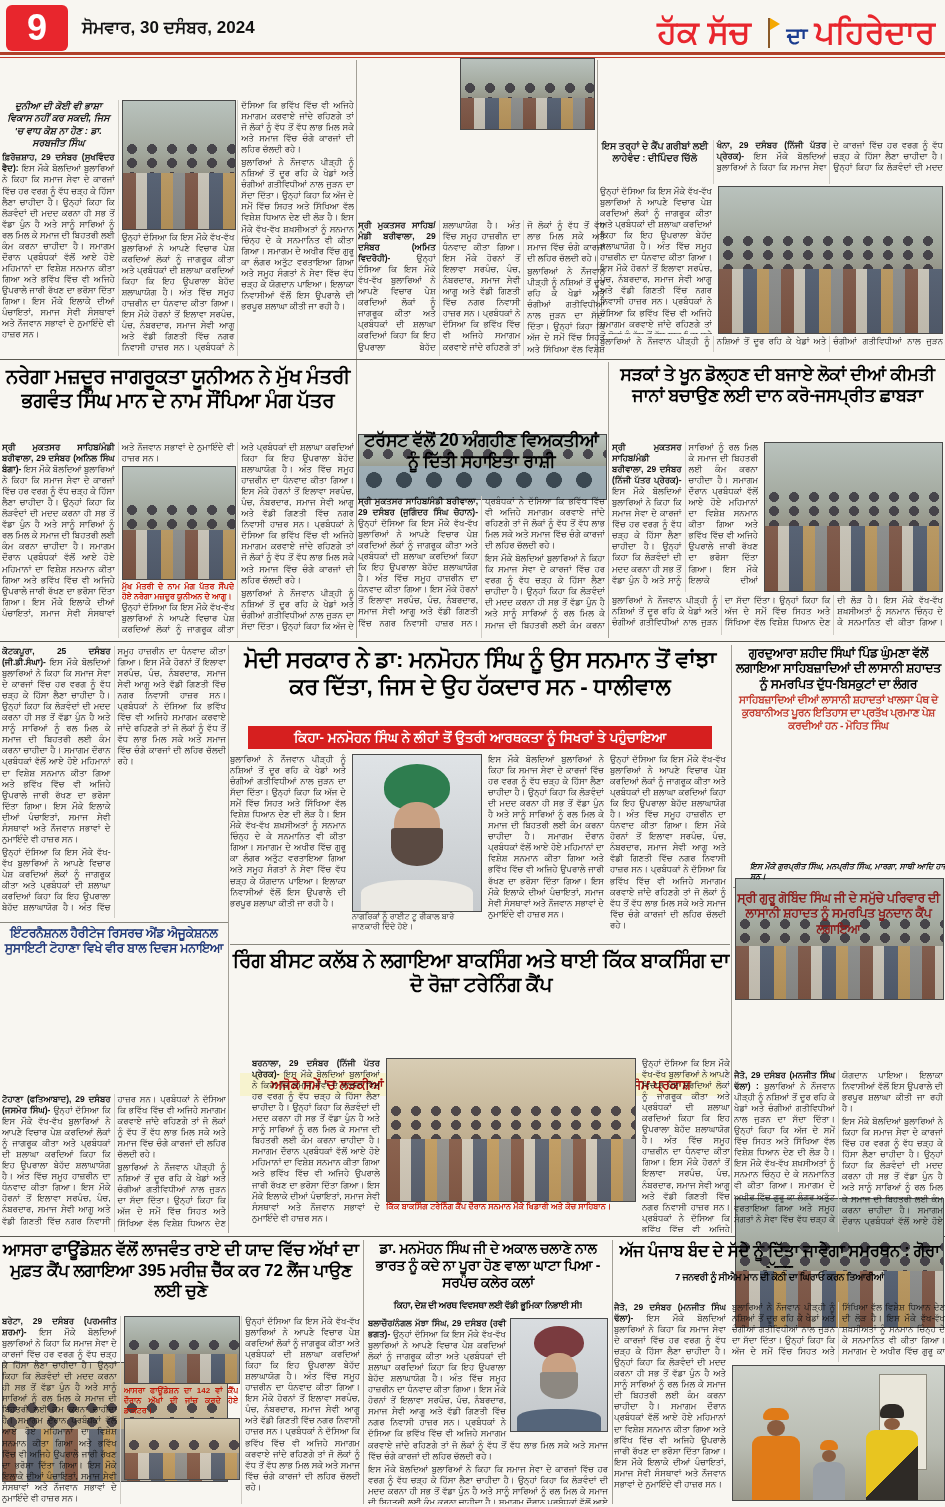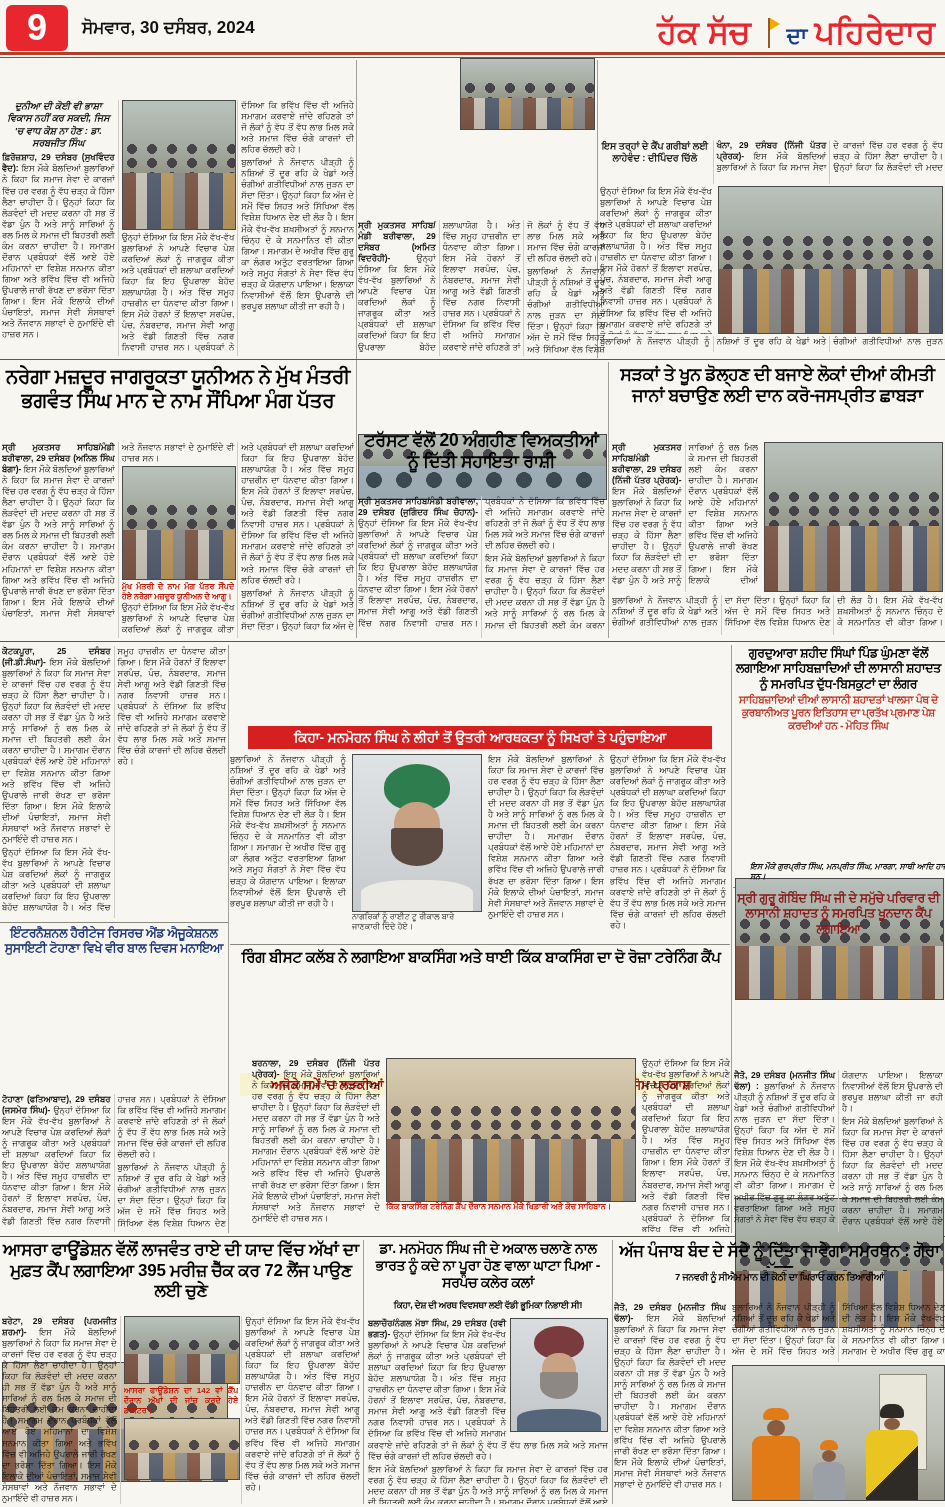--- a/index.html
+++ b/index.html
@@ -146,20 +146,21 @@
     <div class="body-txt cols3" style="height:40px;margin-top:3px;">
       <p class="pgf">ਬੁਲਾਰਿਆਂ ਨੇ ਨੌਜਵਾਨ ਪੀੜ੍ਹੀ ਨੂੰ ਨਸ਼ਿਆਂ ਤੋਂ ਦੂਰ ਰਹਿ ਕੇ ਖੇਡਾਂ ਅਤੇ ਚੰਗੀਆਂ ਗਤੀਵਿਧੀਆਂ ਨਾਲ ਜੁੜਨ ਦਾ ਸੱਦਾ ਦਿੱਤਾ। ਉਨ੍ਹਾਂ ਕਿਹਾ ਕਿ ਅੱਜ ਦੇ ਸਮੇਂ ਵਿੱਚ ਸਿਹਤ ਅਤੇ ਸਿੱਖਿਆ ਵੱਲ ਵਿਸ਼ੇਸ਼ ਧਿਆਨ ਦੇਣ ਦੀ ਲੋੜ ਹੈ। ਇਸ ਮੌਕੇ ਵੱਖ-ਵੱਖ ਸ਼ਖ਼ਸੀਅਤਾਂ ਨੂੰ ਸਨਮਾਨ ਚਿੰਨ੍ਹ ਦੇ ਕੇ ਸਨਮਾਨਿਤ ਵੀ ਕੀਤਾ ਗਿਆ। ਸਮਾਗਮ ਦੇ ਅਖੀਰ ਵਿੱਚ ਗੁਰੂ ਕਾ ਲੰਗਰ ਅਤੁੱਟ ਵਰਤਾਇਆ ਗਿਆ ਅਤੇ ਸਮੂਹ ਸੰਗਤਾਂ ਨੇ ਸੇਵਾ ਵਿੱਚ ਵੱਧ ਚੜ੍ਹ ਕੇ ਯੋਗਦਾਨ ਪਾਇਆ। ਇਲਾਕਾ ਨਿਵਾਸੀਆਂ ਵੱਲੋਂ ਇਸ ਉਪਰਾਲੇ ਦੀ ਭਰਪੂਰ ਸ਼ਲਾਘਾ ਕੀਤੀ ਜਾ ਰਹੀ ਹੈ।</p>
     </div>
   </div>
 
   <div class="abs body-txt cols2" style="left:2px;top:646px;width:224px;height:272px;">
     <p class="pgf"><b class="byline">ਕੋਟਕਪੂਰਾ, 25 ਦਸੰਬਰ (ਜੀ.ਡੀ.ਸੰਘਾ)-</b>
       <span>ਇਸ ਮੌਕੇ ਬੋਲਦਿਆਂ ਬੁਲਾਰਿਆਂ ਨੇ ਕਿਹਾ ਕਿ ਸਮਾਜ ਸੇਵਾ ਦੇ ਕਾਰਜਾਂ ਵਿੱਚ ਹਰ ਵਰਗ ਨੂੰ ਵੱਧ ਚੜ੍ਹ ਕੇ ਹਿੱਸਾ ਲੈਣਾ ਚਾਹੀਦਾ ਹੈ। ਉਨ੍ਹਾਂ ਕਿਹਾ ਕਿ ਲੋੜਵੰਦਾਂ ਦੀ ਮਦਦ ਕਰਨਾ ਹੀ ਸਭ ਤੋਂ ਵੱਡਾ ਪੁੰਨ ਹੈ ਅਤੇ ਸਾਨੂੰ ਸਾਰਿਆਂ ਨੂੰ ਰਲ ਮਿਲ ਕੇ ਸਮਾਜ ਦੀ ਬਿਹਤਰੀ ਲਈ ਕੰਮ ਕਰਨਾ ਚਾਹੀਦਾ ਹੈ। ਸਮਾਗਮ ਦੌਰਾਨ ਪ੍ਰਬੰਧਕਾਂ ਵੱਲੋਂ ਆਏ ਹੋਏ ਮਹਿਮਾਨਾਂ ਦਾ ਵਿਸ਼ੇਸ਼ ਸਨਮਾਨ ਕੀਤਾ ਗਿਆ ਅਤੇ ਭਵਿੱਖ ਵਿੱਚ ਵੀ ਅਜਿਹੇ ਉਪਰਾਲੇ ਜਾਰੀ ਰੱਖਣ ਦਾ ਭਰੋਸਾ ਦਿੱਤਾ ਗਿਆ। ਇਸ ਮੌਕੇ ਇਲਾਕੇ ਦੀਆਂ ਪੰਚਾਇਤਾਂ, ਸਮਾਜ ਸੇਵੀ ਸੰਸਥਾਵਾਂ ਅਤੇ ਨੌਜਵਾਨ ਸਭਾਵਾਂ ਦੇ ਨੁਮਾਇੰਦੇ ਵੀ ਹਾਜ਼ਰ ਸਨ।</span></p>
     <p class="pgf">ਉਨ੍ਹਾਂ ਦੱਸਿਆ ਕਿ ਇਸ ਮੌਕੇ ਵੱਖ-ਵੱਖ ਬੁਲਾਰਿਆਂ ਨੇ ਆਪਣੇ ਵਿਚਾਰ ਪੇਸ਼ ਕਰਦਿਆਂ ਲੋਕਾਂ ਨੂੰ ਜਾਗਰੂਕ ਕੀਤਾ ਅਤੇ ਪ੍ਰਬੰਧਕਾਂ ਦੀ ਸ਼ਲਾਘਾ ਕਰਦਿਆਂ ਕਿਹਾ ਕਿ ਇਹ ਉਪਰਾਲਾ ਬੇਹੱਦ ਸ਼ਲਾਘਾਯੋਗ ਹੈ। ਅੰਤ ਵਿੱਚ ਸਮੂਹ ਹਾਜ਼ਰੀਨ ਦਾ ਧੰਨਵਾਦ ਕੀਤਾ ਗਿਆ। ਇਸ ਮੌਕੇ ਹੋਰਨਾਂ ਤੋਂ ਇਲਾਵਾ ਸਰਪੰਚ, ਪੰਚ, ਨੰਬਰਦਾਰ, ਸਮਾਜ ਸੇਵੀ ਆਗੂ ਅਤੇ ਵੱਡੀ ਗਿਣਤੀ ਵਿੱਚ ਨਗਰ ਨਿਵਾਸੀ ਹਾਜ਼ਰ ਸਨ। ਪ੍ਰਬੰਧਕਾਂ ਨੇ ਦੱਸਿਆ ਕਿ ਭਵਿੱਖ ਵਿੱਚ ਵੀ ਅਜਿਹੇ ਸਮਾਗਮ ਕਰਵਾਏ ਜਾਂਦੇ ਰਹਿਣਗੇ ਤਾਂ ਜੋ ਲੋਕਾਂ ਨੂੰ ਵੱਧ ਤੋਂ ਵੱਧ ਲਾਭ ਮਿਲ ਸਕੇ ਅਤੇ ਸਮਾਜ ਵਿੱਚ ਚੰਗੇ ਕਾਰਜਾਂ ਦੀ ਲਹਿਰ ਚੱਲਦੀ ਰਹੇ।</p>
   </div>
+  <div class="abs hl" style="left:230px;top:646px;width:500px;height:76px;font-size:22.5px;">ਮੋਦੀ ਸਰਕਾਰ ਨੇ ਡਾ: ਮਨਮੋਹਨ ਸਿੰਘ ਨੂੰ ਉਸ ਸਨਮਾਨ ਤੋਂ ਵਾਂਝਾ ਕਰ ਦਿੱਤਾ, ਜਿਸ ਦੇ ਉਹ ਹੱਕਦਾਰ ਸਨ - ਧਾਲੀਵਾਲ</div>
   <div class="abs strip-red" style="left:248px;top:726px;width:464px;height:23px;font-size:13.5px;line-height:23px;">ਕਿਹਾ- ਮਨਮੋਹਨ ਸਿੰਘ ਨੇ ਲੀਹਾਂ ਤੋਂ ਉਤਰੀ ਆਰਥਕਤਾ ਨੂੰ ਸਿਖਰਾਂ ਤੇ ਪਹੁੰਚਾਇਆ</div>
   <div class="abs" style="left:230px;top:754px;width:500px;height:182px;">
     <div style="display:flex;gap:6px;height:182px;">
       <div class="body-txt" style="width:116px;">
         <p class="pgf">ਬੁਲਾਰਿਆਂ ਨੇ ਨੌਜਵਾਨ ਪੀੜ੍ਹੀ ਨੂੰ ਨਸ਼ਿਆਂ ਤੋਂ ਦੂਰ ਰਹਿ ਕੇ ਖੇਡਾਂ ਅਤੇ ਚੰਗੀਆਂ ਗਤੀਵਿਧੀਆਂ ਨਾਲ ਜੁੜਨ ਦਾ ਸੱਦਾ ਦਿੱਤਾ। ਉਨ੍ਹਾਂ ਕਿਹਾ ਕਿ ਅੱਜ ਦੇ ਸਮੇਂ ਵਿੱਚ ਸਿਹਤ ਅਤੇ ਸਿੱਖਿਆ ਵੱਲ ਵਿਸ਼ੇਸ਼ ਧਿਆਨ ਦੇਣ ਦੀ ਲੋੜ ਹੈ। ਇਸ ਮੌਕੇ ਵੱਖ-ਵੱਖ ਸ਼ਖ਼ਸੀਅਤਾਂ ਨੂੰ ਸਨਮਾਨ ਚਿੰਨ੍ਹ ਦੇ ਕੇ ਸਨਮਾਨਿਤ ਵੀ ਕੀਤਾ ਗਿਆ। ਸਮਾਗਮ ਦੇ ਅਖੀਰ ਵਿੱਚ ਗੁਰੂ ਕਾ ਲੰਗਰ ਅਤੁੱਟ ਵਰਤਾਇਆ ਗਿਆ ਅਤੇ ਸਮੂਹ ਸੰਗਤਾਂ ਨੇ ਸੇਵਾ ਵਿੱਚ ਵੱਧ ਚੜ੍ਹ ਕੇ ਯੋਗਦਾਨ ਪਾਇਆ। ਇਲਾਕਾ ਨਿਵਾਸੀਆਂ ਵੱਲੋਂ ਇਸ ਉਪਰਾਲੇ ਦੀ ਭਰਪੂਰ ਸ਼ਲਾਘਾ ਕੀਤੀ ਜਾ ਰਹੀ ਹੈ।</p>
       </div>
       <div style="width:130px;">
         <div class="ph plain" style="height:156px;background:linear-gradient(#dfe3e6,#c6cacd);">
           <div class="po-turban" style="background:#2e7d4f;"></div>
           <div class="po-face"></div>
@@ -191,21 +192,21 @@
   </div>
 
   <div class="abs hl hl-navy" style="left:2px;top:926px;width:224px;height:44px;font-size:12.5px;">ਇੰਟਰਨੈਸ਼ਨਲ ਹੈਰੀਟੇਜ ਰਿਸਰਚ ਐਂਡ ਐਜੂਕੇਸ਼ਨਲ ਸੁਸਾਇਟੀ ਟੋਹਾਣਾ ਵਿਖੇ ਵੀਰ ਬਾਲ ਦਿਵਸ ਮਨਾਇਆ</div>
   <div class="abs ph indoor" style="left:2px;top:972px;width:224px;height:118px;"></div>
   <div class="abs body-txt cols2" style="left:2px;top:1094px;width:224px;height:138px;">
     <p class="pgf"><b class="byline">ਟੋਹਾਣਾ (ਫਤਿਆਬਾਦ), 29 ਦਸੰਬਰ (ਜਸਮੇਰ ਸਿੰਘ)-</b>
       <span>ਉਨ੍ਹਾਂ ਦੱਸਿਆ ਕਿ ਇਸ ਮੌਕੇ ਵੱਖ-ਵੱਖ ਬੁਲਾਰਿਆਂ ਨੇ ਆਪਣੇ ਵਿਚਾਰ ਪੇਸ਼ ਕਰਦਿਆਂ ਲੋਕਾਂ ਨੂੰ ਜਾਗਰੂਕ ਕੀਤਾ ਅਤੇ ਪ੍ਰਬੰਧਕਾਂ ਦੀ ਸ਼ਲਾਘਾ ਕਰਦਿਆਂ ਕਿਹਾ ਕਿ ਇਹ ਉਪਰਾਲਾ ਬੇਹੱਦ ਸ਼ਲਾਘਾਯੋਗ ਹੈ। ਅੰਤ ਵਿੱਚ ਸਮੂਹ ਹਾਜ਼ਰੀਨ ਦਾ ਧੰਨਵਾਦ ਕੀਤਾ ਗਿਆ। ਇਸ ਮੌਕੇ ਹੋਰਨਾਂ ਤੋਂ ਇਲਾਵਾ ਸਰਪੰਚ, ਪੰਚ, ਨੰਬਰਦਾਰ, ਸਮਾਜ ਸੇਵੀ ਆਗੂ ਅਤੇ ਵੱਡੀ ਗਿਣਤੀ ਵਿੱਚ ਨਗਰ ਨਿਵਾਸੀ ਹਾਜ਼ਰ ਸਨ। ਪ੍ਰਬੰਧਕਾਂ ਨੇ ਦੱਸਿਆ ਕਿ ਭਵਿੱਖ ਵਿੱਚ ਵੀ ਅਜਿਹੇ ਸਮਾਗਮ ਕਰਵਾਏ ਜਾਂਦੇ ਰਹਿਣਗੇ ਤਾਂ ਜੋ ਲੋਕਾਂ ਨੂੰ ਵੱਧ ਤੋਂ ਵੱਧ ਲਾਭ ਮਿਲ ਸਕੇ ਅਤੇ ਸਮਾਜ ਵਿੱਚ ਚੰਗੇ ਕਾਰਜਾਂ ਦੀ ਲਹਿਰ ਚੱਲਦੀ ਰਹੇ।</span></p>
     <p class="pgf">ਬੁਲਾਰਿਆਂ ਨੇ ਨੌਜਵਾਨ ਪੀੜ੍ਹੀ ਨੂੰ ਨਸ਼ਿਆਂ ਤੋਂ ਦੂਰ ਰਹਿ ਕੇ ਖੇਡਾਂ ਅਤੇ ਚੰਗੀਆਂ ਗਤੀਵਿਧੀਆਂ ਨਾਲ ਜੁੜਨ ਦਾ ਸੱਦਾ ਦਿੱਤਾ। ਉਨ੍ਹਾਂ ਕਿਹਾ ਕਿ ਅੱਜ ਦੇ ਸਮੇਂ ਵਿੱਚ ਸਿਹਤ ਅਤੇ ਸਿੱਖਿਆ ਵੱਲ ਵਿਸ਼ੇਸ਼ ਧਿਆਨ ਦੇਣ ਦੀ ਲੋੜ ਹੈ। ਇਸ ਮੌਕੇ ਵੱਖ-ਵੱਖ ਸ਼ਖ਼ਸੀਅਤਾਂ ਨੂੰ ਸਨਮਾਨ ਚਿੰਨ੍ਹ ਦੇ ਕੇ ਸਨਮਾਨਿਤ ਵੀ ਕੀਤਾ ਗਿਆ। ਸਮਾਗਮ ਦੇ ਅਖੀਰ ਵਿੱਚ ਗੁਰੂ ਕਾ ਲੰਗਰ ਅਤੁੱਟ ਵਰਤਾਇਆ ਗਿਆ ਅਤੇ ਸਮੂਹ ਸੰਗਤਾਂ ਨੇ ਸੇਵਾ ਵਿੱਚ ਵੱਧ ਚੜ੍ਹ ਕੇ ਯੋਗਦਾਨ ਪਾਇਆ। ਇਲਾਕਾ ਨਿਵਾਸੀਆਂ ਵੱਲੋਂ ਇਸ ਉਪਰਾਲੇ ਦੀ ਭਰਪੂਰ ਸ਼ਲਾਘਾ ਕੀਤੀ ਜਾ ਰਹੀ ਹੈ।</p>
   </div>
 
-  <div class="abs hl" style="left:232px;top:948px;width:498px;height:78px;font-size:15px;">ਰਿੰਗ ਬੀਸਟ ਕਲੱਬ ਨੇ ਲਗਾਇਆ ਬਾਕਸਿੰਗ ਅਤੇ ਥਾਈ ਕਿੱਕ ਬਾਕਸਿੰਗ ਦਾ ਦੋ ਰੋਜ਼ਾ ਟਰੇਨਿੰਗ ਕੈਂਪ</div>
+  <div class="abs hl" style="left:232px;top:948px;width:498px;height:78px;font-size:20px;">ਰਿੰਗ ਬੀਸਟ ਕਲੱਬ ਨੇ ਲਗਾਇਆ ਬਾਕਸਿੰਗ ਅਤੇ ਥਾਈ ਕਿੱਕ ਬਾਕਸਿੰਗ ਦਾ ਦੋ ਰੋਜ਼ਾ ਟਰੇਨਿੰਗ ਕੈਂਪ</div>
   <div class="abs strip-yel" style="left:240px;top:1030px;width:482px;height:23px;font-size:13px;line-height:23px;margin-top:43px;">ਅਜੋਕੇ ਸਮੇਂ 'ਚ ਲੜਕੀਆਂ ਲਈ ਮਾਰਸ਼ਲ ਆਰਟਸ ਦੀ ਟ੍ਰੇਨਿੰਗ ਜ਼ਰੂਰੀ - ਅਨੀਤਾ ਸੋਮ ਪ੍ਰਕਾਸ਼</div>
   <div class="abs" style="left:232px;top:1058px;width:498px;height:174px;">
     <div style="display:flex;gap:6px;height:174px;">
       <div class="body-txt" style="width:128px;margin-left:20px;">
         <p class="pgf"><b class="byline">ਬਰਨਾਲਾ, 29 ਦਸੰਬਰ (ਨਿੱਜੀ ਪੱਤਰ ਪ੍ਰੇਰਕ)-</b>
           <span>ਇਸ ਮੌਕੇ ਬੋਲਦਿਆਂ ਬੁਲਾਰਿਆਂ ਨੇ ਕਿਹਾ ਕਿ ਸਮਾਜ ਸੇਵਾ ਦੇ ਕਾਰਜਾਂ ਵਿੱਚ ਹਰ ਵਰਗ ਨੂੰ ਵੱਧ ਚੜ੍ਹ ਕੇ ਹਿੱਸਾ ਲੈਣਾ ਚਾਹੀਦਾ ਹੈ। ਉਨ੍ਹਾਂ ਕਿਹਾ ਕਿ ਲੋੜਵੰਦਾਂ ਦੀ ਮਦਦ ਕਰਨਾ ਹੀ ਸਭ ਤੋਂ ਵੱਡਾ ਪੁੰਨ ਹੈ ਅਤੇ ਸਾਨੂੰ ਸਾਰਿਆਂ ਨੂੰ ਰਲ ਮਿਲ ਕੇ ਸਮਾਜ ਦੀ ਬਿਹਤਰੀ ਲਈ ਕੰਮ ਕਰਨਾ ਚਾਹੀਦਾ ਹੈ। ਸਮਾਗਮ ਦੌਰਾਨ ਪ੍ਰਬੰਧਕਾਂ ਵੱਲੋਂ ਆਏ ਹੋਏ ਮਹਿਮਾਨਾਂ ਦਾ ਵਿਸ਼ੇਸ਼ ਸਨਮਾਨ ਕੀਤਾ ਗਿਆ ਅਤੇ ਭਵਿੱਖ ਵਿੱਚ ਵੀ ਅਜਿਹੇ ਉਪਰਾਲੇ ਜਾਰੀ ਰੱਖਣ ਦਾ ਭਰੋਸਾ ਦਿੱਤਾ ਗਿਆ। ਇਸ ਮੌਕੇ ਇਲਾਕੇ ਦੀਆਂ ਪੰਚਾਇਤਾਂ, ਸਮਾਜ ਸੇਵੀ ਸੰਸਥਾਵਾਂ ਅਤੇ ਨੌਜਵਾਨ ਸਭਾਵਾਂ ਦੇ ਨੁਮਾਇੰਦੇ ਵੀ ਹਾਜ਼ਰ ਸਨ।</span></p>
       </div>
       <div style="width:250px;">
         <div class="ph indoor" style="height:142px;"></div>
         <div class="caption cap-red" style="height:28px;">ਕਿੱਕ ਬਾਕਸਿੰਗ ਟਰੇਨਿੰਗ ਕੈਂਪ ਦੌਰਾਨ ਸਨਮਾਨ ਮੌਕੇ ਖਿਡਾਰੀ ਅਤੇ ਕੋਚ ਸਾਹਿਬਾਨ।</div>

